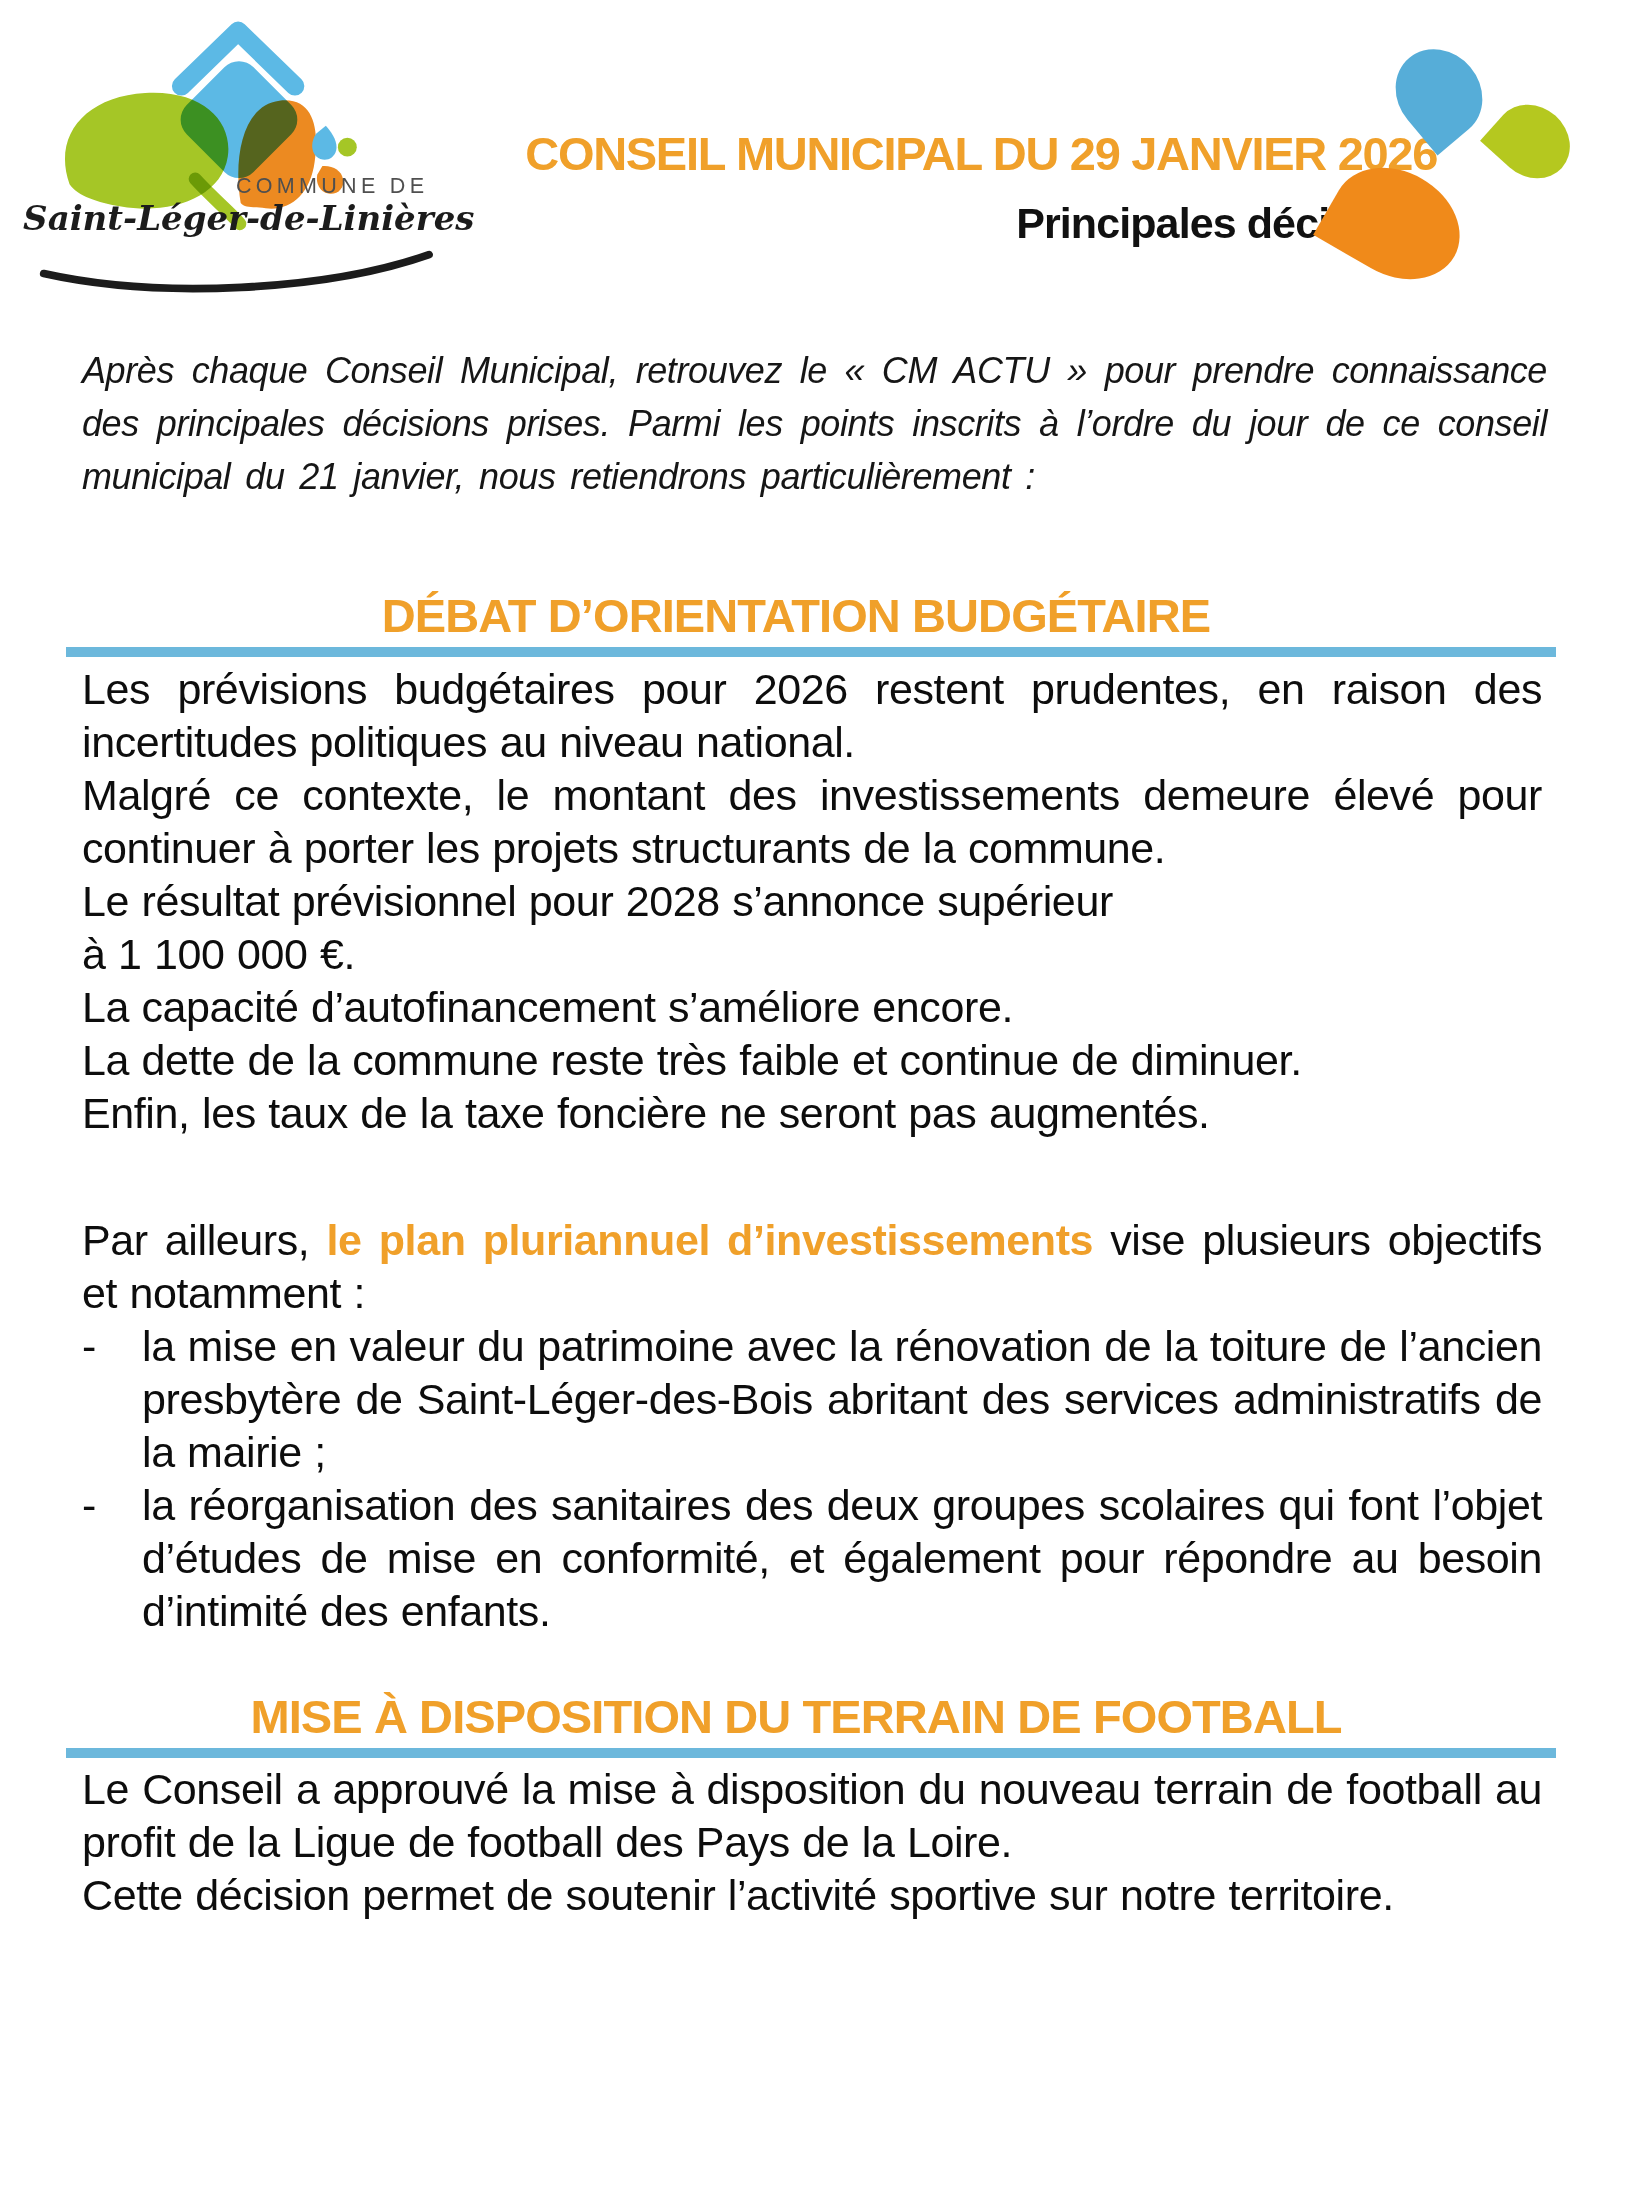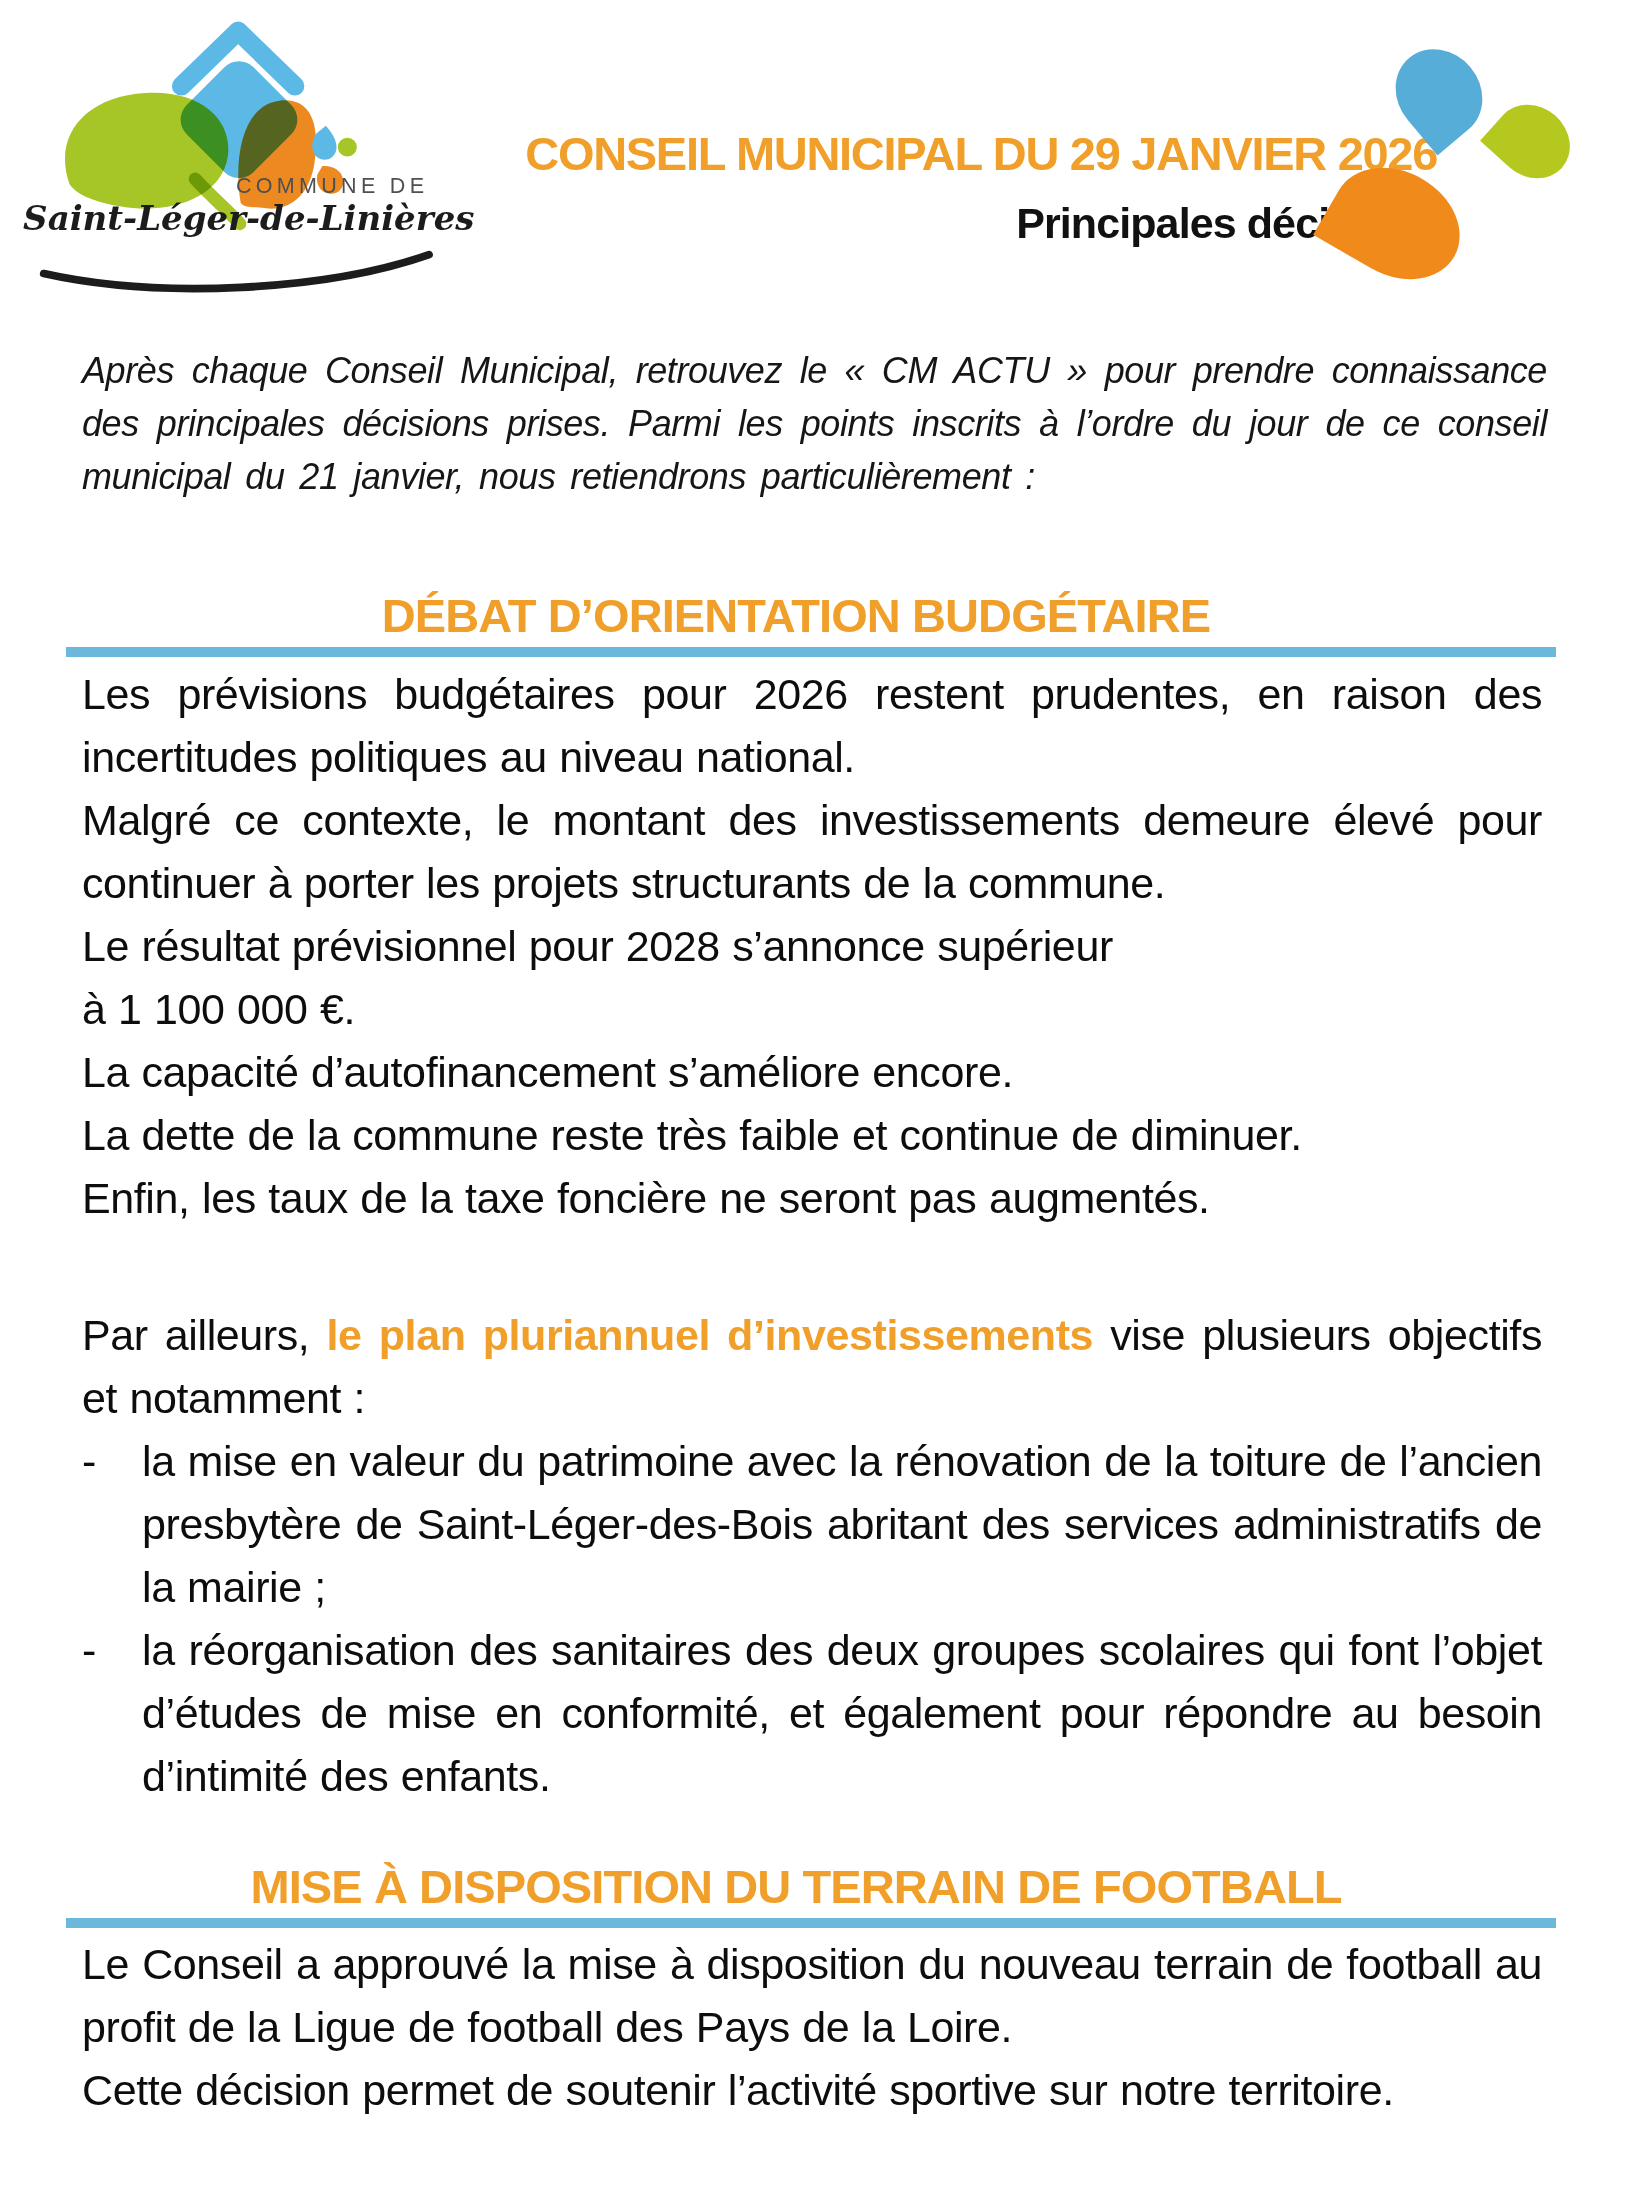--- a/index.html
+++ b/index.html
@@ -52,21 +52,21 @@
     margin:34px 45px 0 82px;font-style:italic;font-size:36px;line-height:53px;
     text-align:justify;letter-spacing:-0.4px;word-spacing:5.2px;color:#161616;
   }
   .section-heading{
     margin:86px 52px 0;text-align:center;font-size:47px;line-height:53px;
     font-weight:700;color:var(--orange);letter-spacing:-0.9px;
   }
   .section-heading.second{margin-top:52px;}
   .rule{height:10.3px;background:var(--rule-blue);margin:5.2px 36px 0 66px;}
   .body-block{
-    margin:5.2px 50px 0 82px;font-size:43px;line-height:63px;text-align:justify;
+    margin:5.2px 50px 0 82px;font-size:43px;line-height:53px;text-align:justify;
     letter-spacing:-0.4px;word-spacing:0.9px;color:var(--ink);
   }
   .body-block p{margin:0;}
   .highlight-para{margin-top:74px;}
   .hl{color:var(--orange);font-weight:700;}
   .bullets{margin-top:0;}
   .bullet{display:flex;}
   .bullet-marker{flex:0 0 60px;}
   .bullet-text{flex:1;text-align:justify;margin:0;}
 </style>

